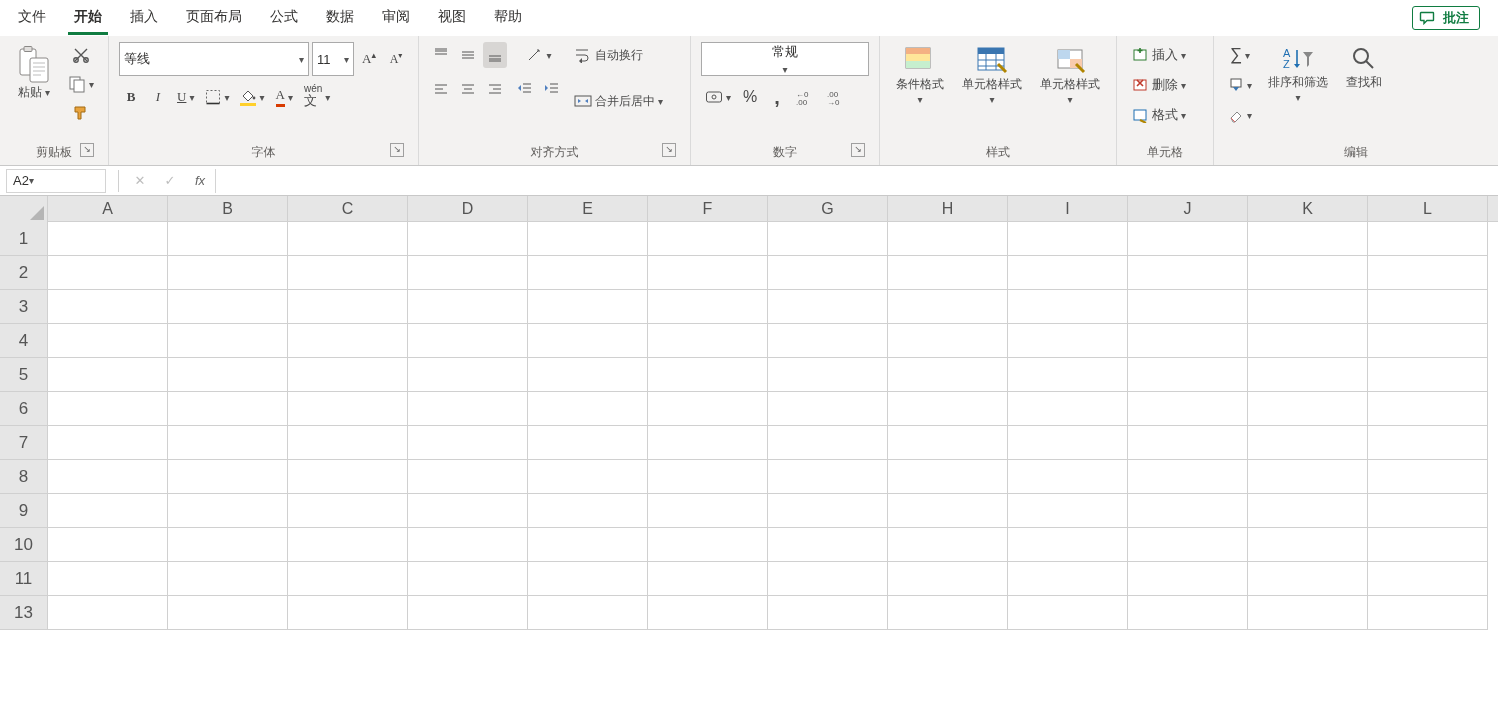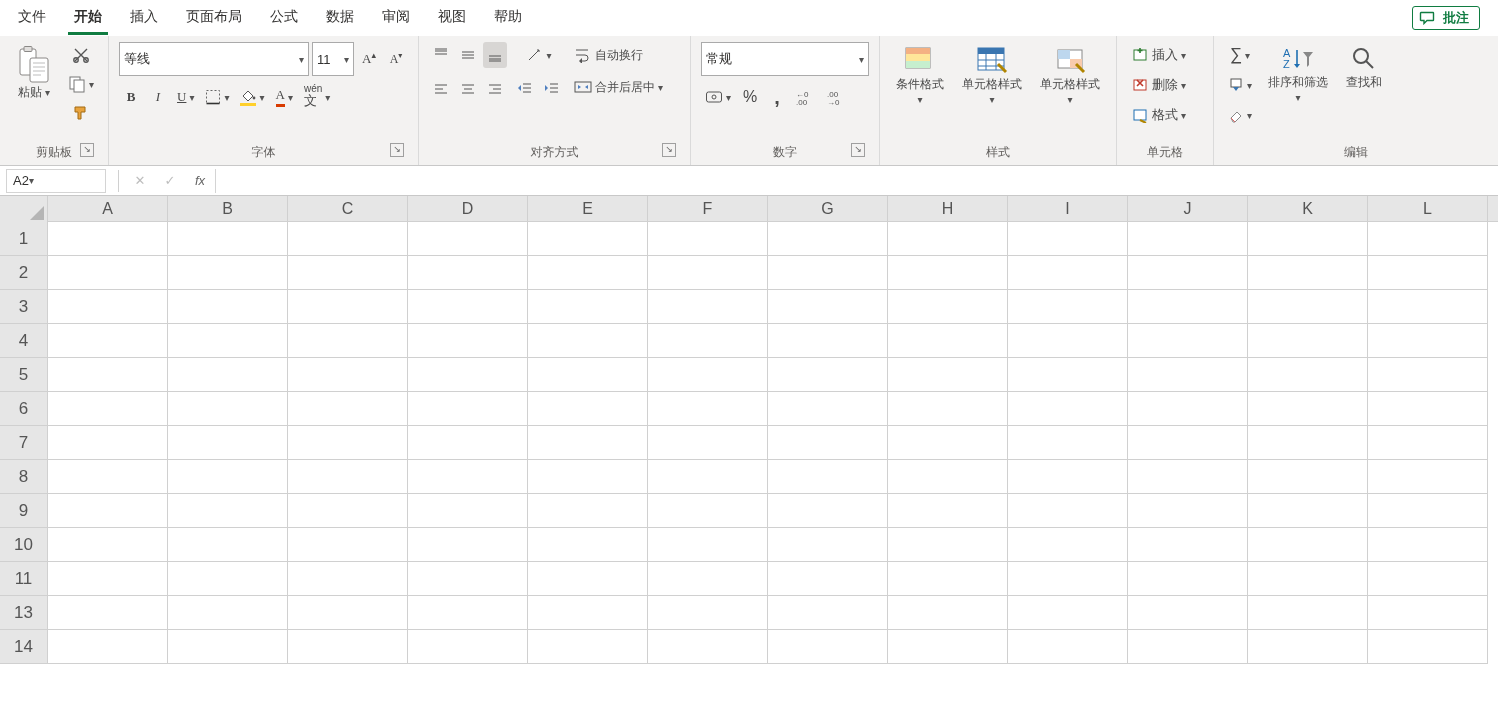--- a/index.html
+++ b/index.html
@@ -34,21 +34,21 @@
 
   .col { display:flex; flex-direction:column; gap:3px; }
   .row { display:flex; align-items:center; gap:3px; }
   .btn { display:inline-flex; align-items:center; justify-content:center; min-width:24px; height:26px; padding:0 4px; cursor:pointer; border-radius:3px; gap:3px; color:#4a4a4a; }
   .big { flex-direction:column; height:auto; min-width:48px; padding:4px 6px 2px; gap:2px; text-align:center; line-height:1.15; font-size:12px; }
   .chev { font-size:10px; color:#555; }
 
   .field { height:34px; background:#fff; border:1px solid #aaa; display:flex; align-items:center; padding:0 4px; font-size:13px; }
   .fontname { width:190px; justify-content:space-between; }
   .fontsize { width:42px; justify-content:space-between; }
-  .numfmt { width:168px; justify-content:space-between; }
+  .numfmt { width:168px; justify-content:space-between;flex-direction:column; }
 
   .ico { display:inline-block; }
   .svg { display:block; }
   .lbl { font-size:12px; }
 
   
   .fxbar { display:flex; align-items:center; height:30px; border-bottom:1px solid var(--bd); background:#fff; }
   .namebox { width:100px; height:24px; margin:0 6px; border:1px solid var(--bd2); display:flex; align-items:center; padding:0 8px 0 6px; justify-content:flex-start; font-size:13px; }
   .sep3 { width:1px; height:22px; background:#d0d0d0; margin:0 6px; }
   .fxbtn { width:30px; height:24px; display:flex; align-items:center; justify-content:center; color:#888; cursor:pointer; }
@@ -278,21 +278,21 @@
           <div class="btn">
               <span>
                 <svg class="svg" width="16" height="16">
                   <path stroke="#555" d="M6 3h8M6 7h8M6 11h8"></path>
                   <path fill="#4f7fbf" d="M1 4v6l3-3z"></path>
                 </svg>
               </span>
             </div>
         </div>
       </div>
-      <div class="col" style="gap:6px">
+      <div class="col" style="gap:20px">
         <div class="btn" style="min-width:92px;justify-content:flex-start">
           <span>
               <svg class="svg" width="18" height="16">
                 <path stroke="#555" fill="none" d="M2 3h12M2 8h9a3 3 0 0 1 0 6H8"></path>
                 <path fill="#555" d="M8 11v6l-3-3z"></path>
               </svg>
             </span>
           <span class="lbl">自动换行</span>
         </div>
         <div class="btn" style="min-width:110px;justify-content:flex-start">
@@ -692,29 +692,14 @@
         <div class="c"></div>
         <div class="c"></div>
         <div class="c"></div>
         <div class="c"></div>
         <div class="c"></div>
         <div class="c"></div>
         <div class="c"></div>
         <div class="c"></div>
         <div class="c"></div>
       </div>
-      <div class="r">
-        <div class="rh">14</div>
-        <div class="c"></div>
-        <div class="c"></div>
-        <div class="c"></div>
-        <div class="c"></div>
-        <div class="c"></div>
-        <div class="c"></div>
-        <div class="c"></div>
-        <div class="c"></div>
-        <div class="c"></div>
-        <div class="c"></div>
-        <div class="c"></div>
-        <div class="c"></div>
-      </div>
     </div>
 </div>
 
 </body></html>

